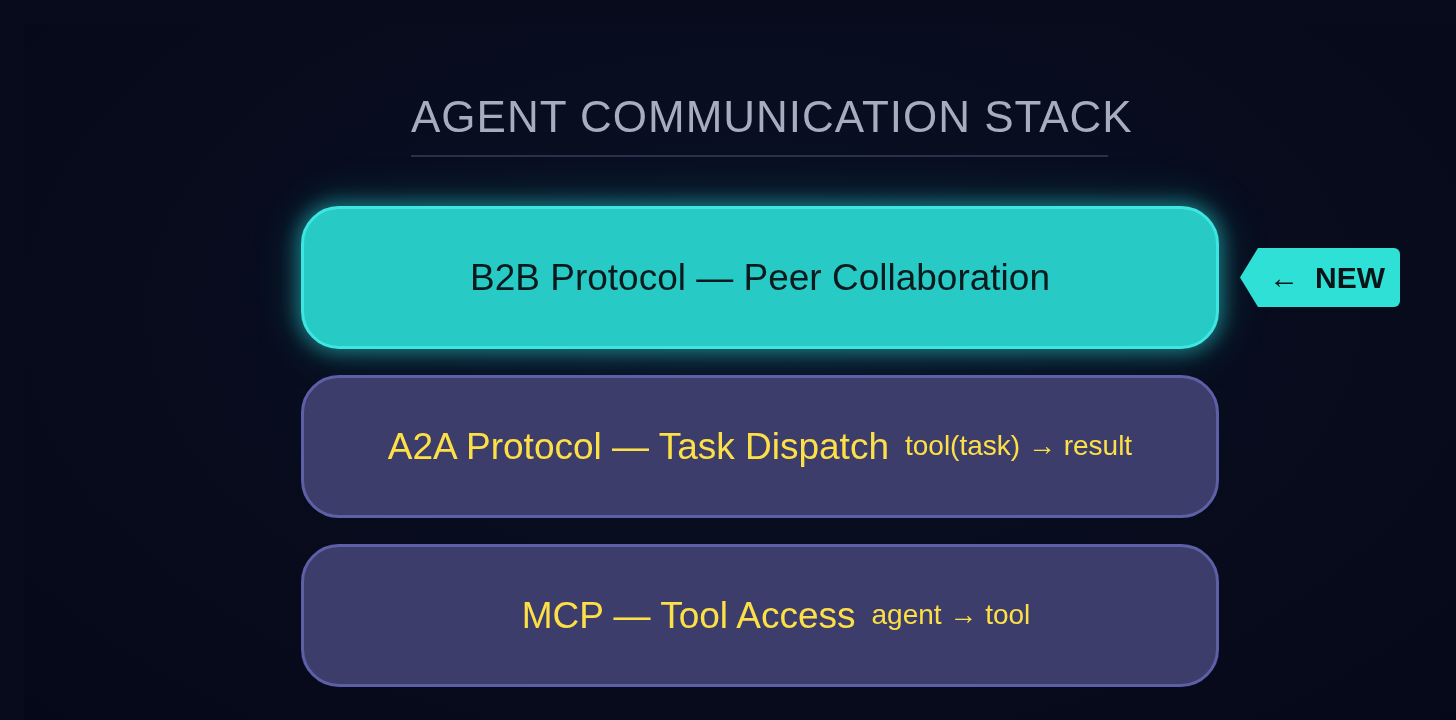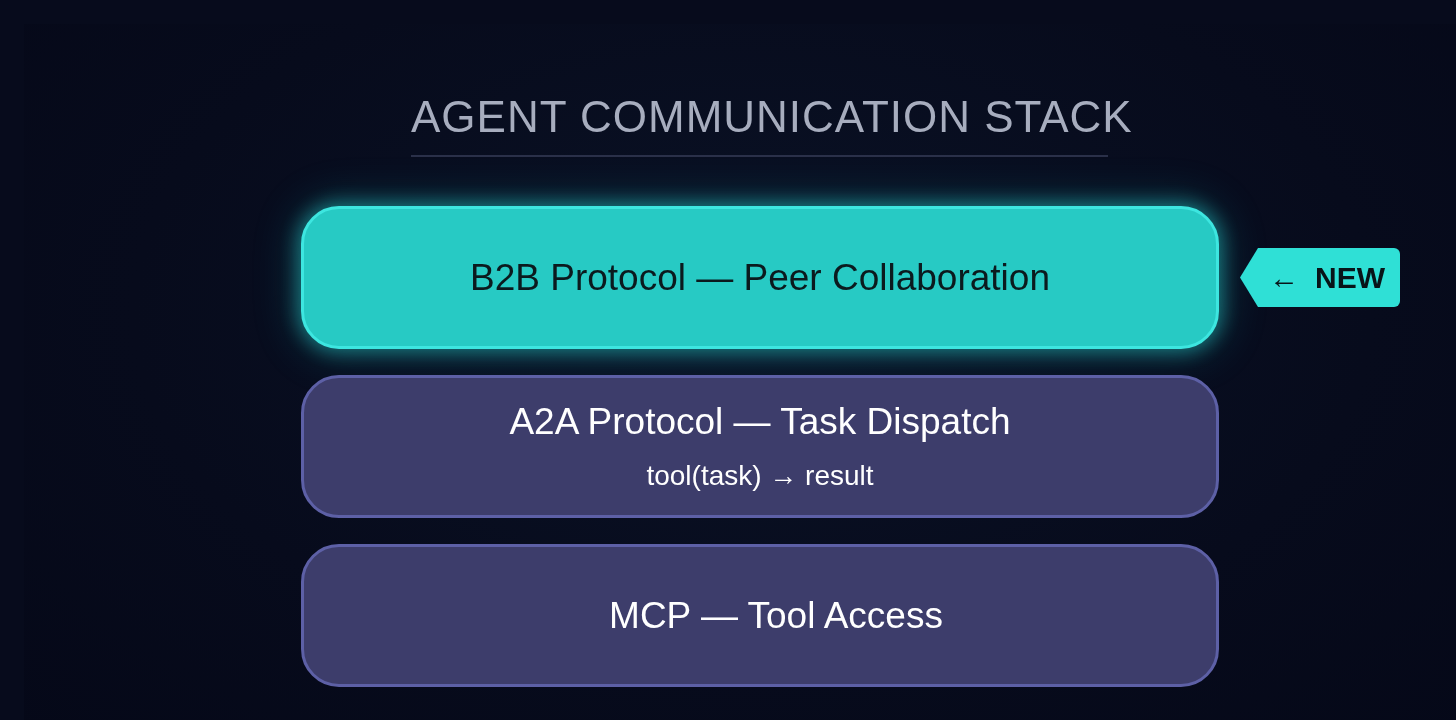--- a/index.html
+++ b/index.html
@@ -37,21 +37,21 @@
       height: 2px;
       background: #2a3049;
     }
     .layer {
       position: absolute;
       left: 269px;
       width: 918px;
       height: 143px;
       border-radius: 38px;
       display: flex;
-      flex-direction: column;
+      flex-direction: row;
       align-items: center;
       justify-content: center;
       text-align: center;
     }
     .layer-title {
       font-size: 37px;
       line-height: 44px;
       white-space: nowrap;
     }
     .layer-sub {
@@ -63,21 +63,21 @@
     .layer-highlight {
       top: 174px;
       background: #27cac4;
       border: 3px solid #3de6e0;
       box-shadow: 0 0 18px 4px rgba(40, 220, 215, 0.45), 0 0 40px 10px rgba(30, 180, 180, 0.18);
       color: #0b1a1e;
     }
     .layer-normal {
       background: #3d3d6b;
       border: 3px solid #5d60a6;
-      color: #ffffff;
+      color: #fde047;
     }
     .layer-a2a { top: 343px; }
     .layer-mcp { top: 512px; padding-left: 32px; }
 
     .new-tag {
       position: absolute;
       left: 1208px;
       top: 216px;
       width: 160px;
       height: 59px;
@@ -114,14 +114,15 @@
     <span>NEW</span>
   </div>
 
   <div class="layer layer-normal layer-a2a">
     <div class="layer-title">A2A Protocol — Task Dispatch</div>
     <div class="layer-sub">tool(task) → result</div>
   </div>
 
   <div class="layer layer-normal layer-mcp">
     <div class="layer-title">MCP — Tool Access</div>
+    <div class="layer-sub">agent → tool</div>
   </div>
 </div>
 
 </body></html>

